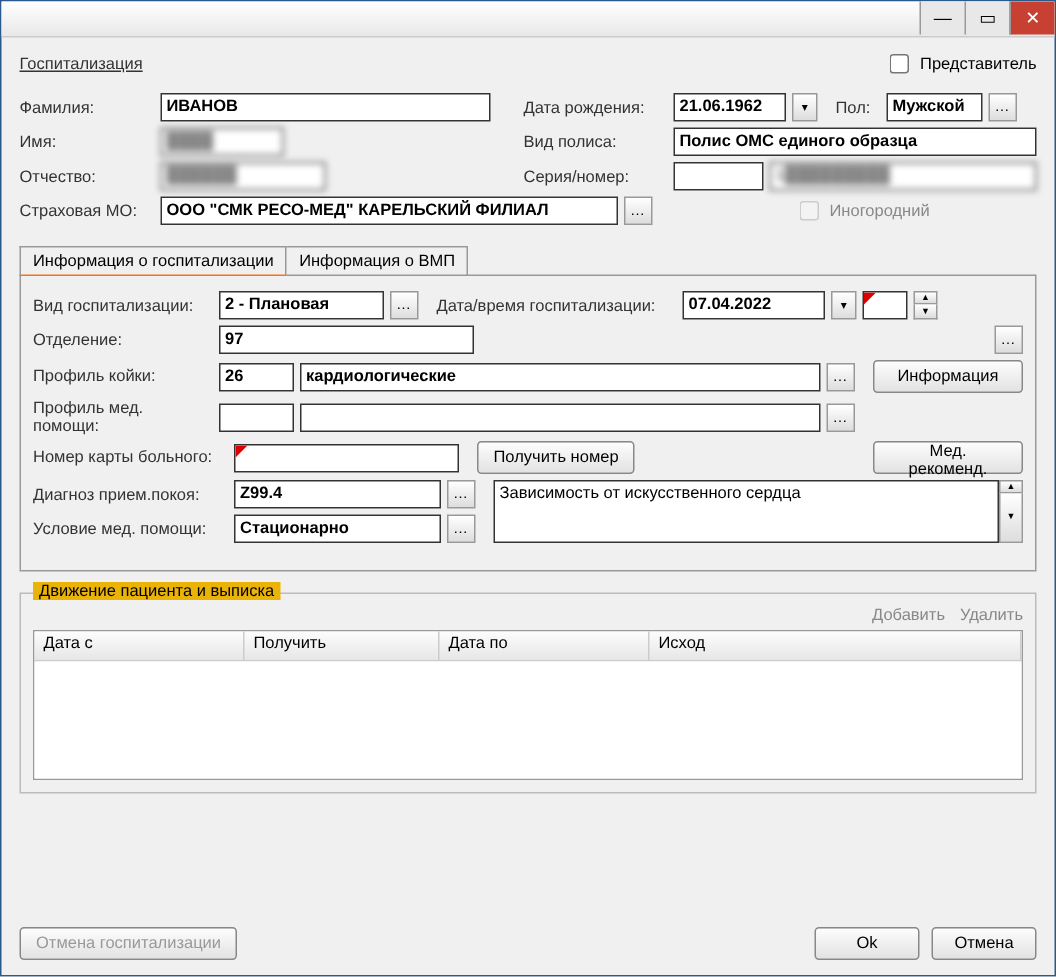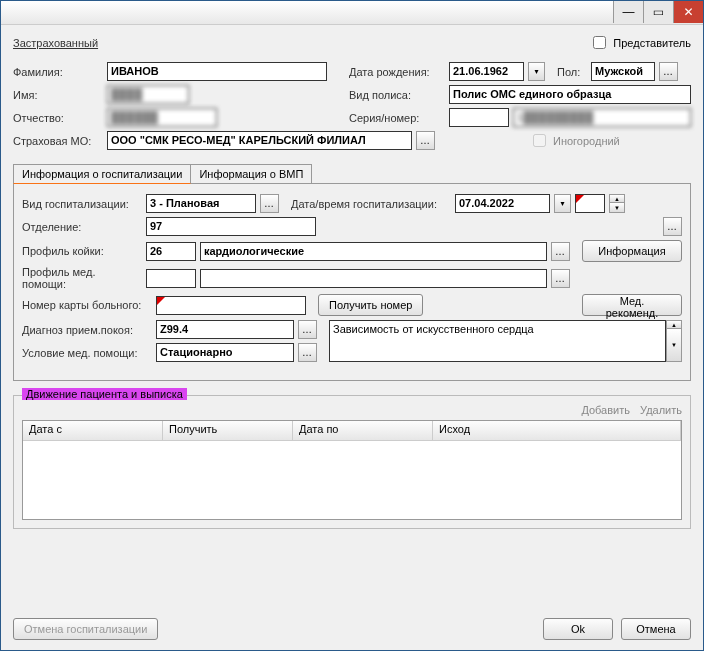--- a/index.html
+++ b/index.html
@@ -165,21 +165,21 @@
   .groupbox {
     border: 1px solid #bbb;
     margin-top: 14px;
     padding: 8px;
     position: relative;
   }
   .groupbox-title {
     position: absolute;
     top: -8px;
     left: 8px;
-    background: #d946ef;
+    background: #eab308;
     padding: 0 4px;
     font-size: 11px;
   }
   .toolbar-links {
     display: flex;
     justify-content: flex-end;
     gap: 10px;
     margin-bottom: 4px;
   }
   .toolbar-links span { color: #888; cursor: pointer; }
@@ -239,21 +239,21 @@
     <div class="titlebar-buttons">
       <div class="title-btn">—</div>
       <div class="title-btn">▭</div>
       <div class="title-btn close">✕</div>
     </div>
   </div>
 
   <div class="content">
 
     <div class="toprow">
-      <span class="link">Застрахованный</span>
+      <span class="link">Госпитализация</span>
       <label class="chk-wrap">
         <input type="checkbox" style="">
         <span>Представитель</span>
       </label>
     </div>
 
     <div class="row">
       <div class="lbl" style="width:90px">Фамилия:</div>
       <div class="field" style="width:220px">ИВАНОВ</div>
       <div class="lbl" style="width:96px;margin-left:18px">Дата рождения:</div>
@@ -290,21 +290,21 @@
     </div>
 
     <div class="tabs">
       <div class="tab active">Информация о госпитализации</div>
       <div class="tab">Информация о ВМП</div>
     </div>
     <div class="tab-body">
 
       <div class="row">
         <div class="lbl" style="width:120px">Вид госпитализации:</div>
-        <div class="field" style="width:110px">3 - Плановая</div>
+        <div class="field" style="width:110px">2 - Плановая</div>
         <div class="ellipsis-btn">…</div>
         <div class="lbl" style="width:160px;margin-left:8px">Дата/время госпитализации:</div>
         <div class="field" style="width:95px">07.04.2022</div>
         <div class="drop-btn">▾</div>
         <div class="field" style="width:30px;position:relative">
             <span class="red-tri" style="position:absolute;top:0;left:0"></span>
           </div>
         <div class="spin">
             <div>▲</div>
             <div>▼</div>

